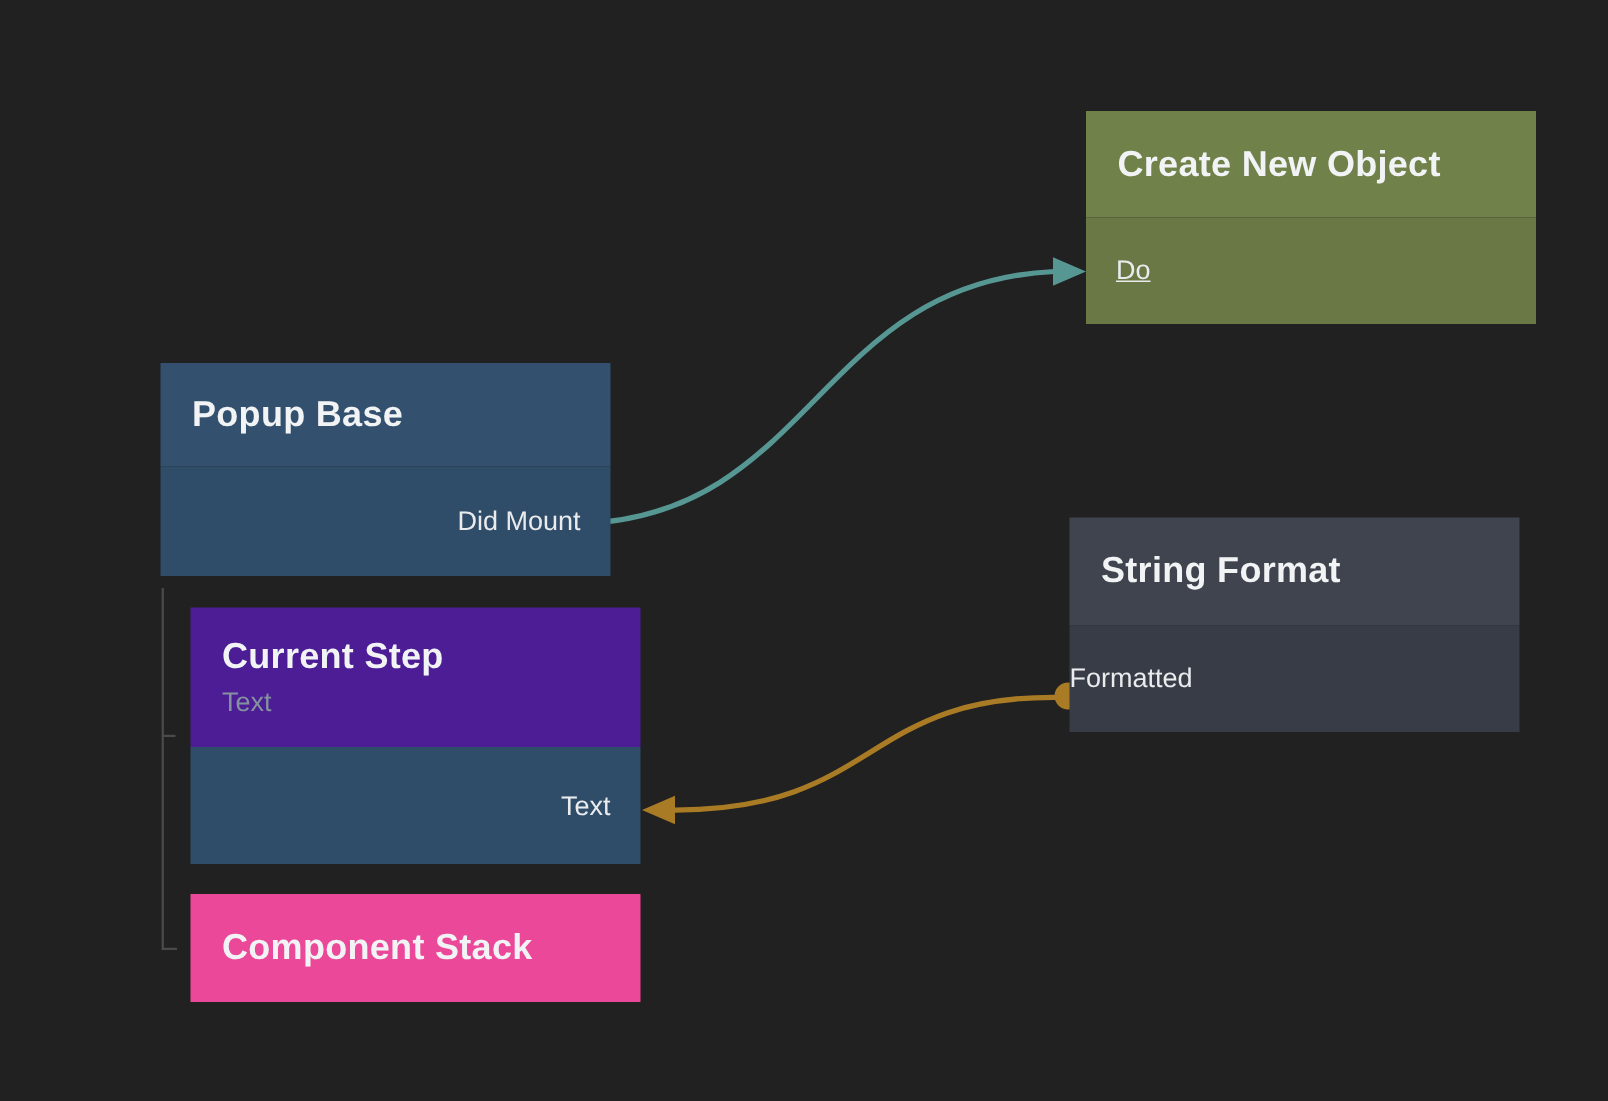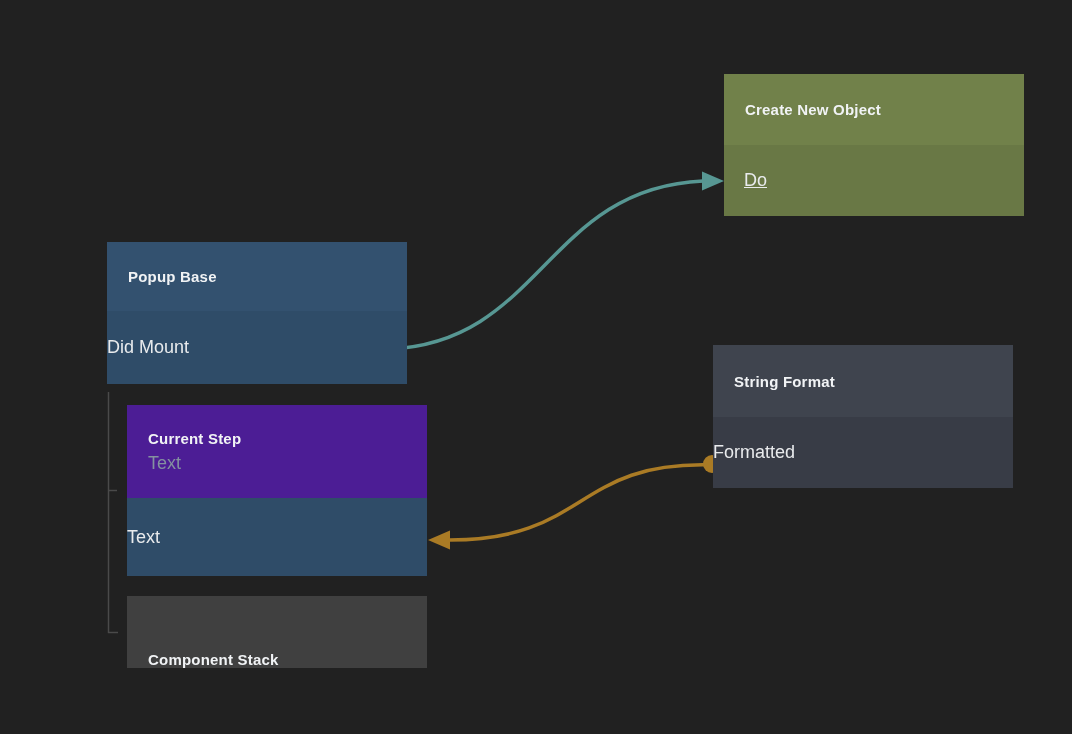--- a/index.html
+++ b/index.html
@@ -7,48 +7,48 @@
     position:relative; width:1072px; height:734px;
     background:#212121; overflow:hidden;
     font-family:"Liberation Sans","DejaVu Sans",sans-serif;
     color:#f1f3f5;
   }
   .node { position:absolute; width:300px; }
   .node-header {
     display:flex; flex-direction:column; justify-content:center;
     padding:0 21px; box-sizing:border-box;
   }
-  .node-title { font-size:15px; font-weight:600; letter-spacing:.2px; white-space:nowrap; }
+  .node-title { font-size:24px; font-weight:600; letter-spacing:.2px; white-space:nowrap; }
   .node-subtitle { font-size:18px; font-weight:400; color:#8491a0; margin-top:6px; }
   .port-row {
     display:flex; align-items:center; box-sizing:border-box;
     font-size:18px; color:#e9ebed; white-space:nowrap;
   }
-  .port-row.output-right { padding-right:20px; }
+  .port-row.output-right { justify-content:flex-end; padding-right:20px; }
   .port-row.input-left   { justify-content:flex-start; padding-left:20px; }
   .port-row.output-left  { justify-content:flex-start; }
 
   
   #node-create-new-object { left:724px; top:74px; }
   #node-create-new-object .node-header { height:71px; background:#71814a; }
   #node-create-new-object .port-row    { height:71px; background:#697845;text-decoration:underline; }
 
   
   #node-popup-base { left:87px; top:242px;margin-left:20px; }
   #node-popup-base .node-header { height:69px; background:#33516f; }
   #node-popup-base .port-row    { height:73px; background:#2f4c68; }
 
   
   #node-current-step { left:127px; top:405px; }
   #node-current-step .node-header { height:93px; background:#4c1d95; }
   #node-current-step .port-row    { height:78px; background:#2f4c68; }
 
   
   #node-component-stack { left:127px; top:596px; }
-  #node-component-stack .node-header { height:72px; background:#404040;justify-content:flex-end; }
+  #node-component-stack .node-header { height:72px; background:#ec4899; }
 
   
   #node-string-format { left:713px; top:345px; }
   #node-string-format .node-header { height:72px; background:#3f444e; }
   #node-string-format .port-row    { height:71px; background:#383c46; }
 
   .wires {
     position:absolute; left:0; top:0; width:1072px; height:734px;
     pointer-events:none;
   }

